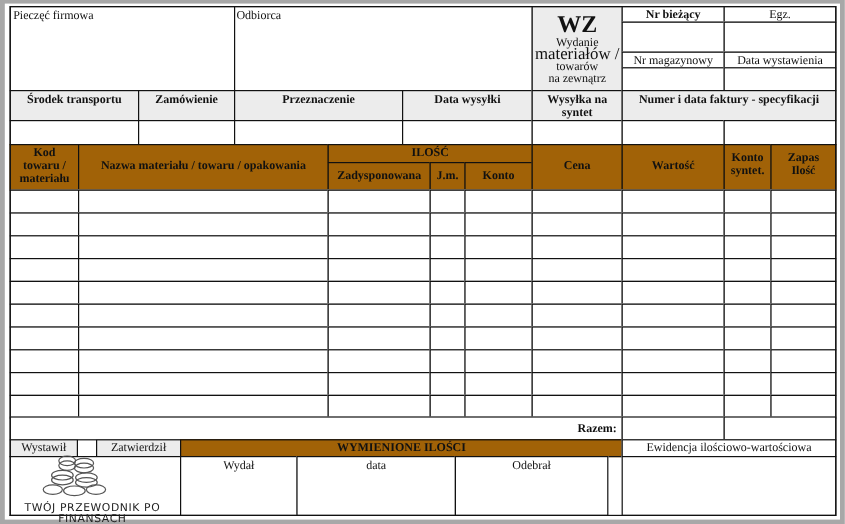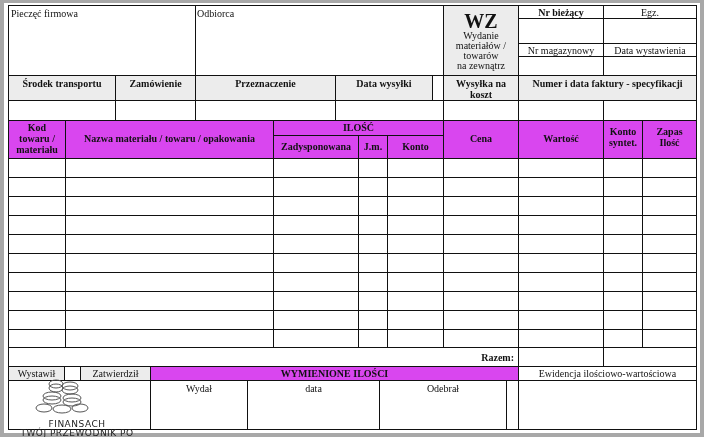--- a/index.html
+++ b/index.html
@@ -1,20 +1,20 @@
 <!DOCTYPE html>
 <html><head>
 <meta charset="utf-8">
 <style>
   html, body { margin:0; padding:0; }
   body { width:704px; height:437px; background:#a8a8a8; position:relative; overflow:hidden;
          font-family:"Liberation Serif", serif; color:#111; }
   .paper { position:absolute; left:4px; top:3px; width:696px; height:430px; background:#fff; }
   .cell { position:absolute; box-sizing:border-box; border:1px solid #111; background:#fff; overflow:hidden; }
-  .gray { background:#d946ef; }
+  .gray { background:#a16207; }
   .lgray { background:#ececec; }
   .txt { position:absolute; font-size:10px; line-height:11px; }
   .b { font-weight:bold; }
   .lbl { font-size:10px; line-height:11px; text-align:center; width:100%; }
   .frame { position:absolute; left:8px; top:5px; width:689px; height:425px; border:1.5px solid #111; box-sizing:border-box; pointer-events:none; }
   .wm { position:absolute; left:2px; top:420px; font-family:"DejaVu Sans", sans-serif; font-size:9px; line-height:9px; color:#222; letter-spacing:0.5px; text-align:center; width:150px; }
   .coins { position:absolute; left:34px; top:376px; width:60px; height:40px; }
 </style>
 </head>
 <body>
@@ -23,21 +23,21 @@
 
 <div class="cell" style="left:8px;top:5px;width:188px;height:71px;">
   <div class="txt" style="left:2px;top:2px;">Pieczęć firmowa</div>
 </div>
 <div class="cell" style="left:195px;top:5px;width:249px;height:71px;">
   <div class="txt" style="left:1px;top:2px;">Odbiorca</div>
 </div>
 <div class="cell lgray" style="left:443px;top:5px;width:76px;height:71px;text-align:center;">
   <div style="font-weight:bold;font-size:20px;line-height:20px;margin-top:5px;">WZ</div>
   <div style="font-size:10px;line-height:10px;">Wydanie</div>
-  <div style="font-size:10px;line-height:10px;">materiałów /</div>
+  <div style="font-size:14px;line-height:10px;">materiałów /</div>
   <div style="font-size:10px;line-height:10px;">towarów</div>
   <div style="font-size:10px;line-height:10px;">na zewnątrz</div>
 </div>
 <div class="cell" style="left:518px;top:5px;width:86px;height:14px;font-weight:bold;">
   <div class="lbl" style="margin-top:1px;">Nr bieżący</div>
 </div>
 <div class="cell" style="left:603px;top:5px;width:94px;height:14px;">
   <div class="lbl" style="margin-top:1px;">Egz.</div>
 </div>
 <div class="cell" style="left:518px;top:18px;width:86px;height:26px;"></div>
@@ -53,26 +53,26 @@
 
 <div class="cell lgray" style="left:8px;top:75px;width:108px;height:26px;">
   <div class="lbl b" style="margin-top:2px;">Środek transportu</div>
 </div>
 <div class="cell lgray" style="left:115px;top:75px;width:81px;height:26px;">
   <div class="lbl b" style="margin-top:2px;">Zamówienie</div>
 </div>
 <div class="cell lgray" style="left:195px;top:75px;width:141px;height:26px;">
   <div class="lbl b" style="margin-top:2px;">Przeznaczenie</div>
 </div>
-<div class="cell lgray" style="left:335px;top:75px;width:98px;height:26px;">
+<div class="cell lgray" style="left:335px;top:75px;width:109px;height:26px;">
   <div class="lbl b" style="margin-top:2px;">Data wysyłki</div>
 </div>
 <div class="cell lgray" style="left:443px;top:75px;width:76px;height:26px;">
   <div class="lbl b" style="margin-top:2px;">Wysyłka na</div>
-  <div class="lbl b">koszt</div>
+  <div class="lbl b">syntet</div>
 </div>
 <div class="cell lgray" style="left:518px;top:75px;width:179px;height:26px;">
   <div class="lbl b" style="margin-top:2px;">Numer i data faktury - specyfikacji</div>
 </div>
 
 <div class="cell" style="left:8px;top:100px;width:108px;height:21px;"></div>
 <div class="cell" style="left:115px;top:100px;width:81px;height:21px;"></div>
 <div class="cell" style="left:195px;top:100px;width:141px;height:21px;"></div>
 <div class="cell" style="left:335px;top:100px;width:109px;height:21px;"></div>
 <div class="cell" style="left:443px;top:100px;width:76px;height:21px;"></div>
@@ -249,15 +249,15 @@
     <ellipse cx="18" cy="20" rx="9" ry="4"></ellipse>
       <ellipse cx="18" cy="24" rx="9" ry="4"></ellipse>
     <ellipse cx="38" cy="22" rx="9" ry="4"></ellipse>
       <ellipse cx="38" cy="26" rx="9" ry="4"></ellipse>
     <ellipse cx="10" cy="32" rx="8" ry="4"></ellipse>
       <ellipse cx="28" cy="33" rx="9" ry="4"></ellipse>
     <ellipse cx="46" cy="32" rx="8" ry="4"></ellipse>
   </g>
 </svg>
 <div class="wm">
+  <div>TWÓJ PRZEWODNIK PO</div>
   <div>FINANSACH</div>
-  <div>TWÓJ PRZEWODNIK PO</div>
 </div>
 
 </body></html>

